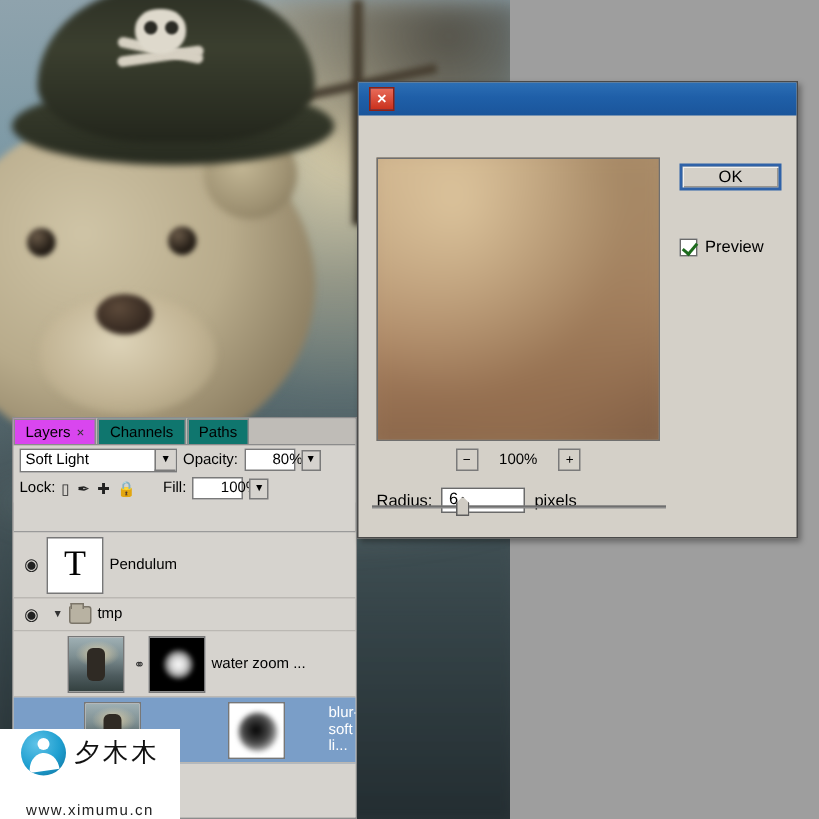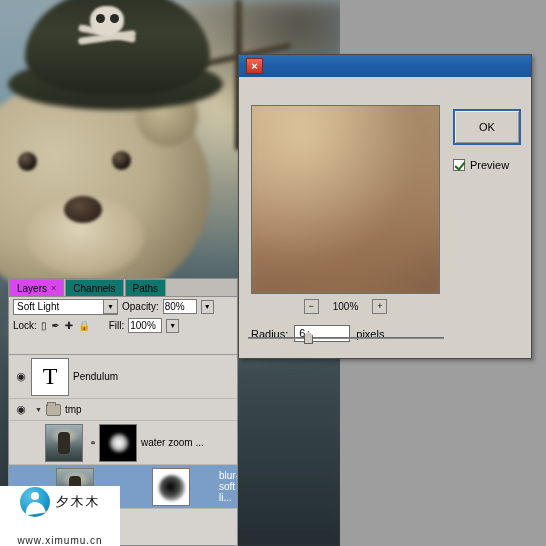--- a/index.html
+++ b/index.html
@@ -203,21 +203,21 @@
     transform: rotate(-8deg);
   }
   .wm-logo::before {
     content: "";
     position: absolute;
     left: 11px; top: 5px;
     width: 8px; height: 8px;
     border-radius: 50%;
     background: #ffffff;
   }
-  .wm-text { font-size: 13px; color: #111; letter-spacing: 2px; font-family: "DejaVu Sans", sans-serif; }
+  .wm-text { font-size: 17px; color: #111; letter-spacing: 2px; font-family: "DejaVu Sans", sans-serif; }
   .wm-url { font-size: 10px; color: #222; letter-spacing: 1px; margin-top: 18px; }
 
   
   .layers-panel {
     position: absolute;
     left: 8px; top: 278px;
     width: 230px; height: 268px;
     background: #d6d3ce;
     border: 1px solid #8c8c8c;
     z-index: 20;
@@ -274,21 +274,21 @@
     display: flex; align-items: center; justify-content: center;
     font-size: 7px;
   }
   .label-sm { font-size: 10px; color: #000; }
   .num-box {
     width: 34px; height: 15px;
     background: #ffffff;
     border: 1px solid #7a7a7a;
     font-size: 10px;
     text-align: left;
-    padding-left: 1px;
+    padding-left: 18px;
     line-height: 13px;
   }
   .stepper {
     width: 13px; height: 14px;
     background: #d6d3ce;
     border: 1px solid #7a7a7a;
     display: flex; align-items: center; justify-content: center;
     font-size: 7px;
   }
   .lock-icons { display: flex; align-items: center; gap: 5px; font-size: 10px; color: #222; }
@@ -457,21 +457,21 @@
     width: 15px; height: 15px;
     background: #d4d0c8;
     border: 1px solid #7a7a7a;
     display: flex; align-items: center; justify-content: center;
     font-size: 9px;
     line-height: 1;
   }
   .ok-btn, .cancel-btn {
     position: absolute;
     left: 214px;
-    width: 68px; height: 36px;
+    width: 68px; height: 18px;
     background: #d4d0c8;
     border: 1px solid #5b5b5b;
     box-shadow: inset 1px 1px 0 #f3f1ed, inset -1px -1px 0 #9a968f;
     font-size: 11px;
     display: flex; align-items: center; justify-content: center;
   }
   .ok-btn { top: 32px; border: 2px solid #2f62a8; }
   .cancel-btn { top: 55px; }
   .preview-check {
     position: absolute;

